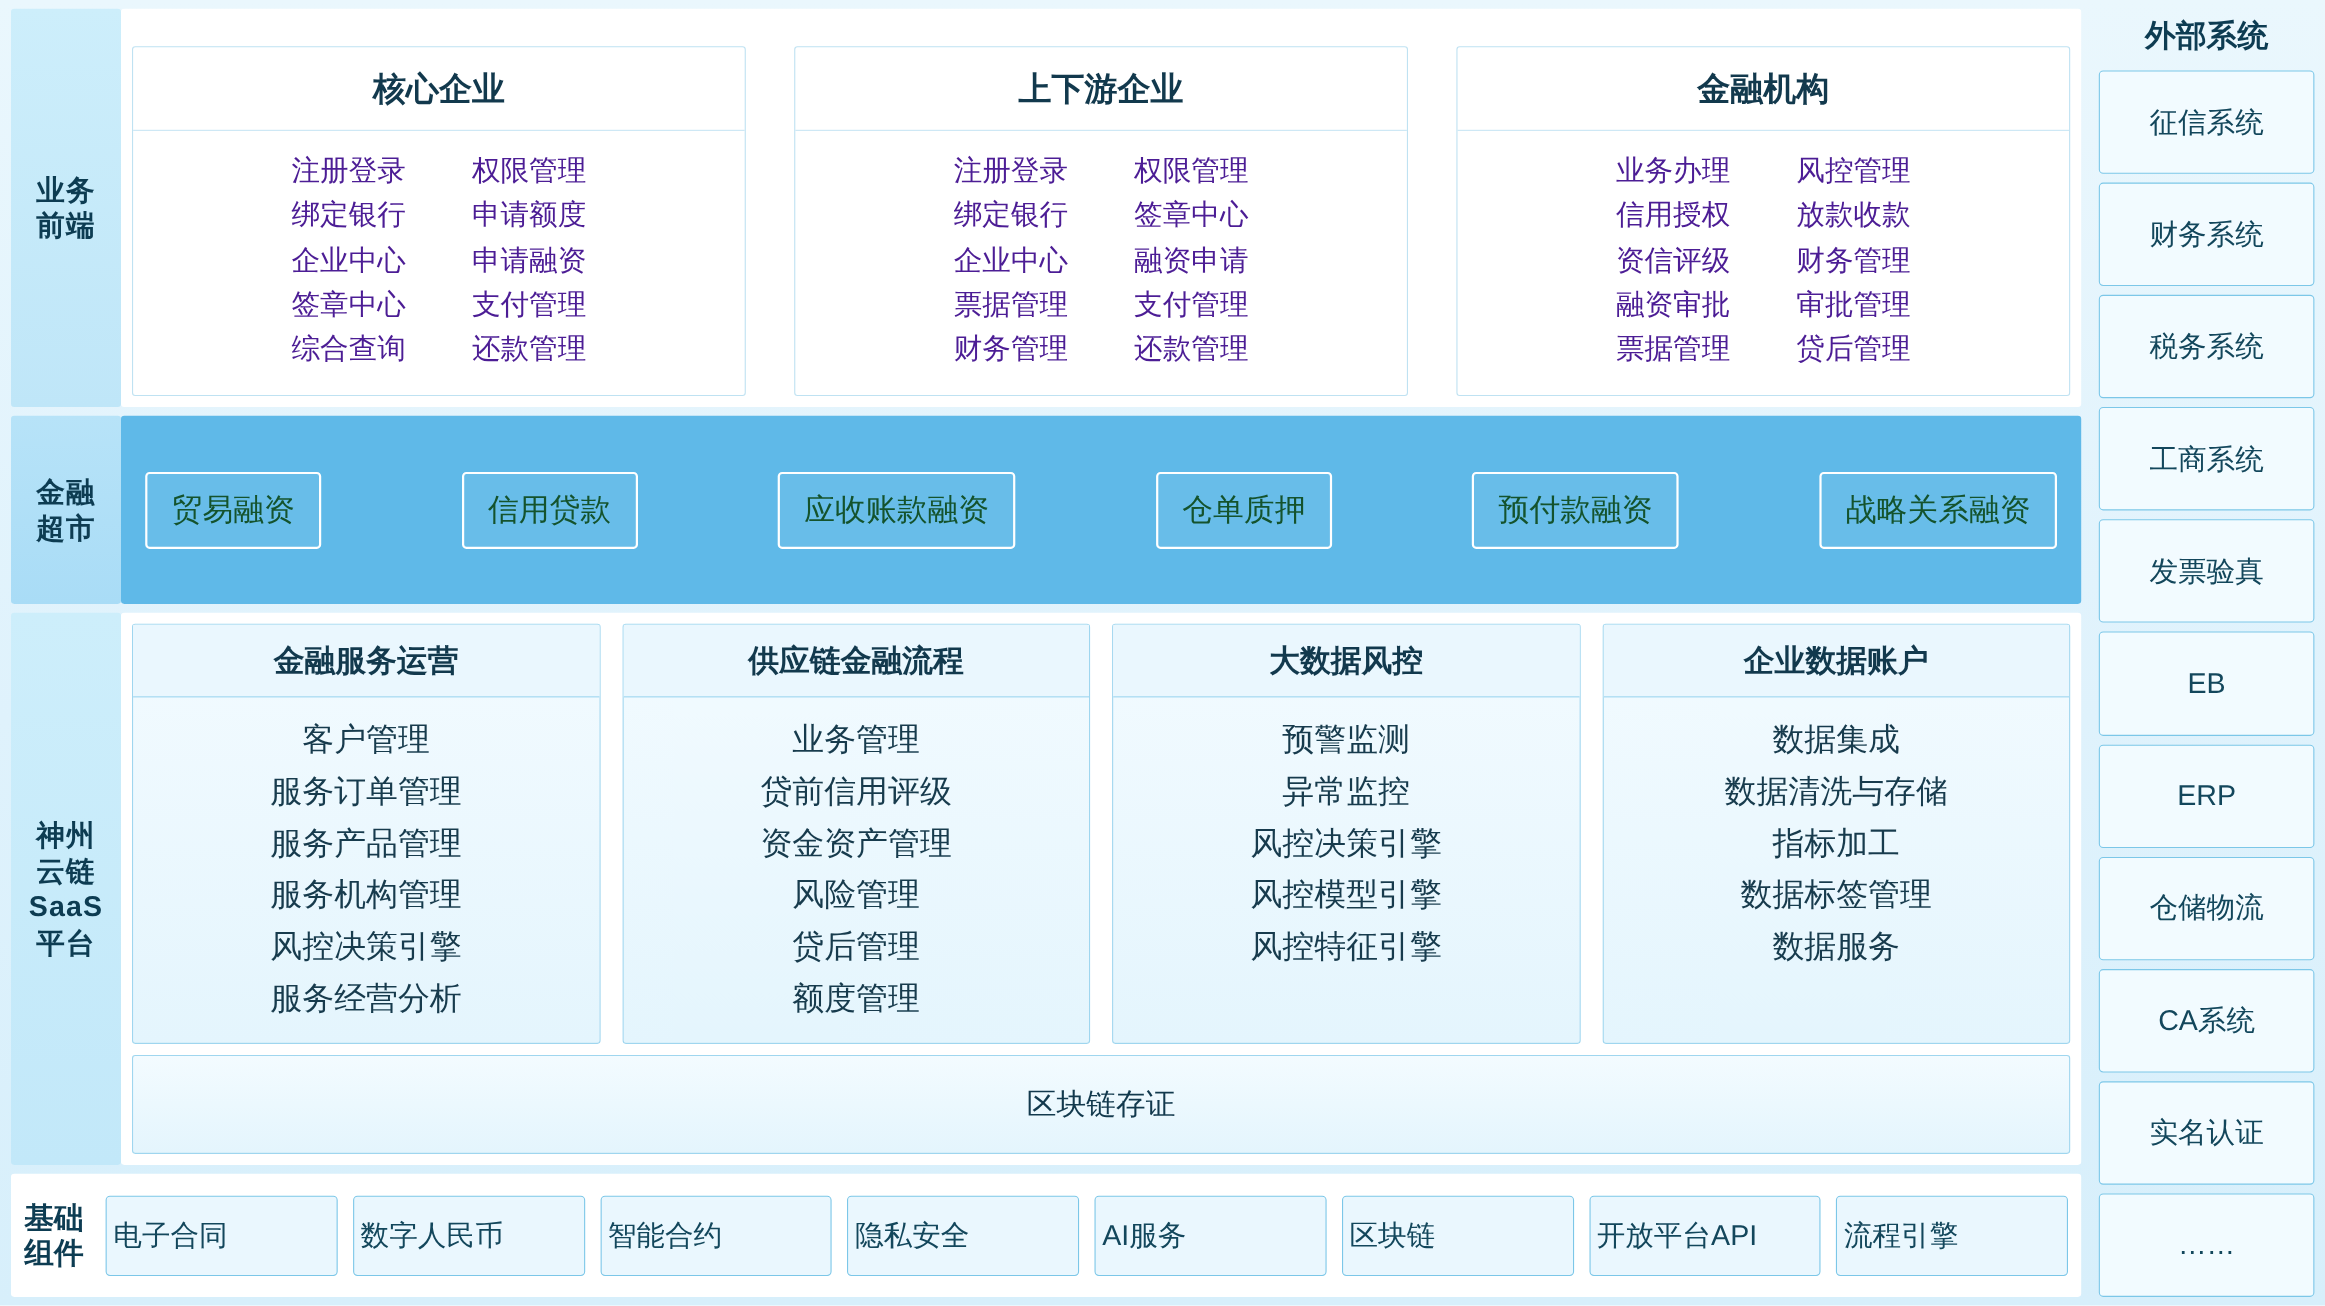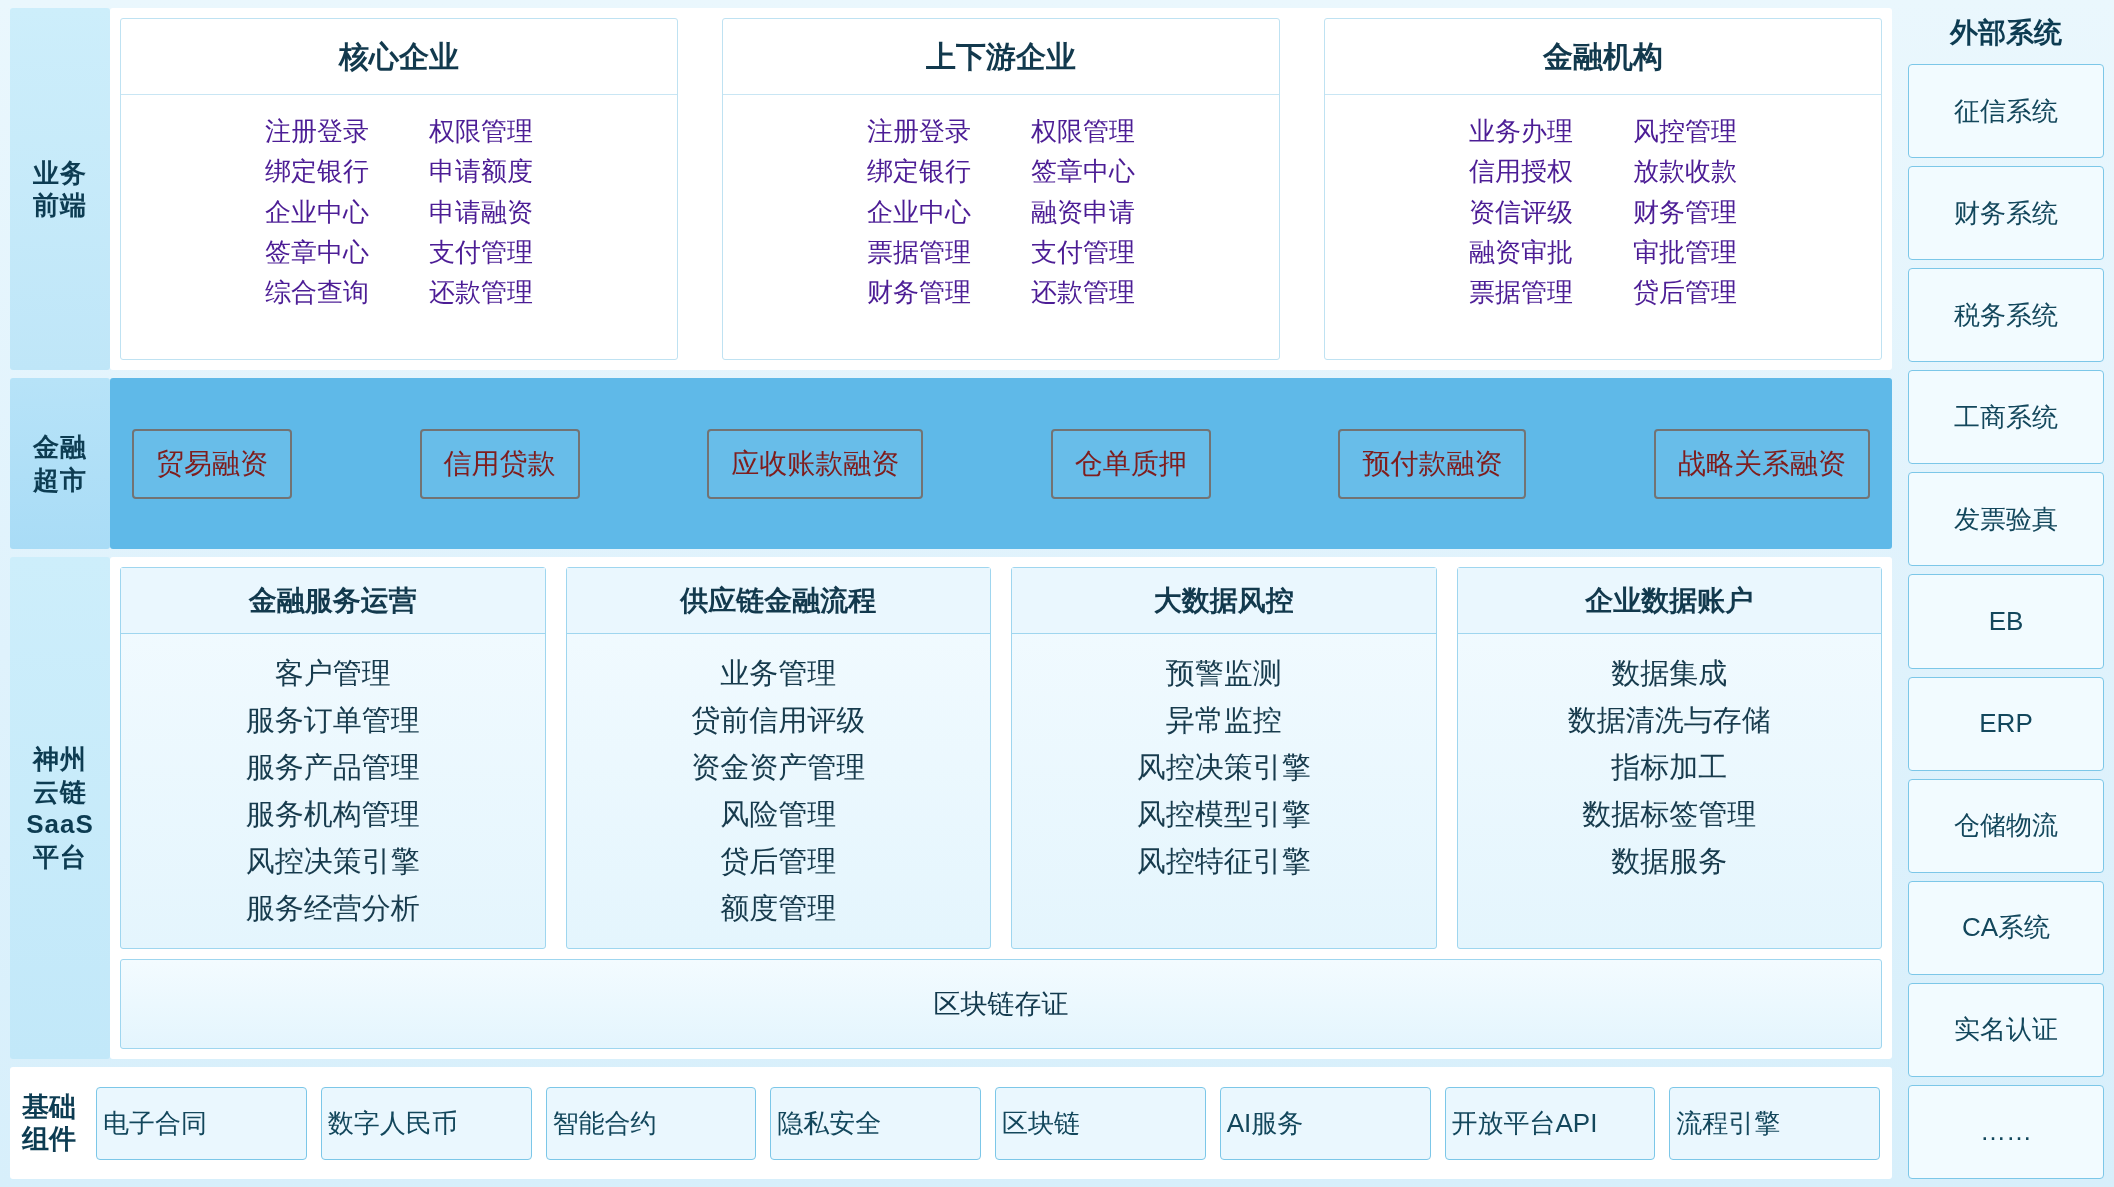--- a/index.html
+++ b/index.html
@@ -65,20 +65,21 @@
   .r1 .side-label{background:linear-gradient(180deg,#cdeefb,#bfe6f8);border-radius:3px;}
   .r1 .row-body{display:flex;gap:44px;}
   .card{
     flex:1 1 0;
     border:1px solid #bfe2f2;
     border-radius:3px;
     background:#ffffff;
     display:flex;
     flex-direction:column;
     min-width:0;
+    margin-top:24px;
   }
   .card-title{
     text-align:center;
     font-size:30px;
     font-weight:bold;
     color:#12394d;
     padding:18px 0 16px;
     border-bottom:1px solid #c9e6f4;
   }
   .card-cols{
@@ -98,23 +99,23 @@
   .r2 .side-label{background:linear-gradient(180deg,#b7e3f8,#a9dcf6);border-radius:3px;}
   .r2 .row-body{
     background:#5fb9e8;
     display:flex;
     align-items:center;
     justify-content:space-between;
     gap:12px;
     padding:0 22px;
   }
   .pill{
-    border:2px solid #737373;
+    border:2px solid #ffffff;
     border-radius:4px;
-    color:#7f1d1d;
+    color:#14532d;
     font-size:28px;
     padding:14px 22px;
     white-space:nowrap;
     background:rgba(255,255,255,0.06);
   }
 
   
   .r3{flex:1 1 auto;min-height:0;}
   .r3 .side-label{background:linear-gradient(180deg,#cdeefb,#c2e8f9);border-radius:3px;}
   .r3 .row-body{display:flex;flex-direction:column;gap:10px;}
@@ -338,22 +339,22 @@
     </div>
 
     <div class="row r4">
       <div class="row-body">
         <div class="inner-label" style="white-space:pre-line;">基础
 组件</div>
         <div class="chip">电子合同</div>
         <div class="chip">数字人民币</div>
         <div class="chip">智能合约</div>
         <div class="chip">隐私安全</div>
+        <div class="chip">AI服务</div>
         <div class="chip">区块链</div>
-        <div class="chip">AI服务</div>
         <div class="chip">开放平台API</div>
         <div class="chip">流程引擎</div>
       </div>
     </div>
 
   </div>
 
   <div class="right-col">
     <div class="ext-title">外部系统</div>
     <div class="ext-item">征信系统</div>

